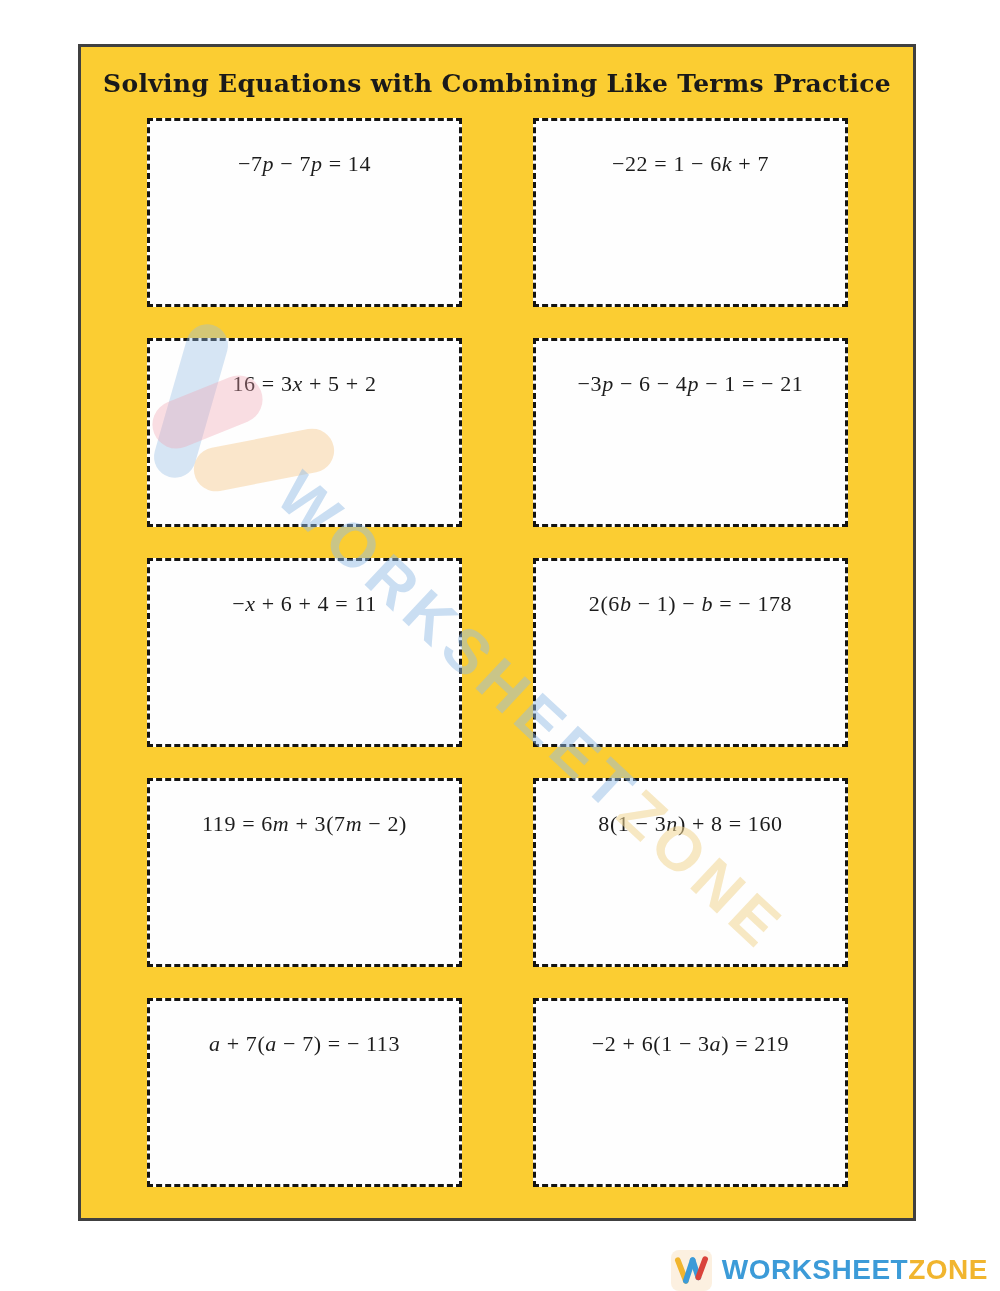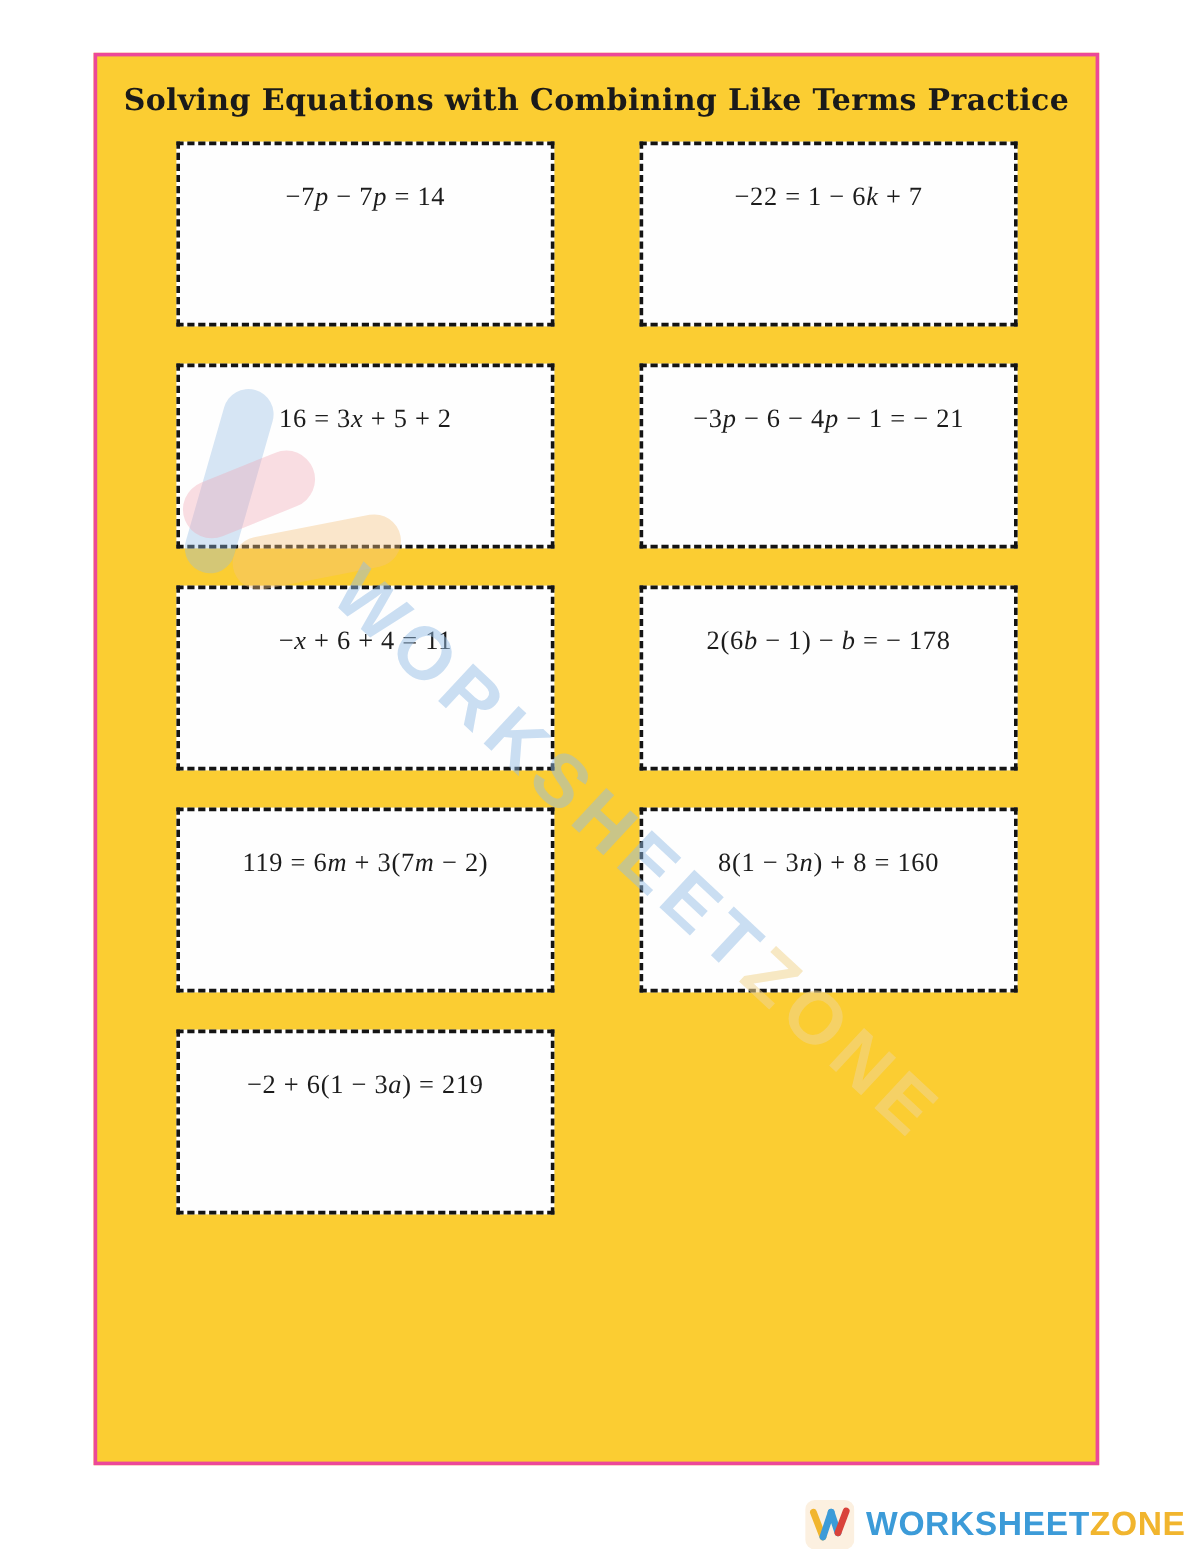--- a/index.html
+++ b/index.html
@@ -3,34 +3,34 @@
 <meta charset="utf-8">
 <style>
   * { margin:0; padding:0; box-sizing:border-box; }
   body { background:#ffffff; }
   .canvas {
     position:relative; width:1000px; height:1291px; background:#ffffff;
     overflow:hidden; font-family:"Liberation Sans", sans-serif;
   }
   .page {
     position:absolute; left:78px; top:44px; width:838px; height:1177px;
-    background:#FBCD32; border:3px solid #ec4899;
+    background:#FBCD32; border:3px solid #404040;
   }
   .title {
     position:absolute; top:22px; left:0; width:100%; text-align:center;
     font-family:"DejaVu Serif", serif; font-weight:700; font-size:25px;
     color:#1a1a1a; letter-spacing:0.3px;
   }
   .grid {
     position:absolute; left:66px; top:71px;
     display:grid; grid-template-columns:315px 315px;
     column-gap:71px; row-gap:31px;
   }
   .card {
-    width:315px; height:154px; background:#FEFEFE;
+    width:315px; height:189px; background:#FEFEFE;
     border:3px dashed #141414; text-align:center; padding-top:30px;
   }
   .eq {
     font-family:"Liberation Serif", serif; font-size:22px; color:#1c1c1c;
     letter-spacing:0.6px; white-space:nowrap;
   }
   .eq .var { font-style:italic; }
 
   
   .wm-stroke { position:absolute; border-radius:26px; z-index:3; pointer-events:none; }
@@ -67,20 +67,21 @@
 
     <div class="grid">
       <div class="card"><span class="eq"><span>−7</span><span class="var">p</span><span> − 7</span><span class="var">p</span><span> = 14</span></span></div>
       <div class="card"><span class="eq"><span>−22 = 1 − 6</span><span class="var">k</span><span> + 7</span></span></div>
       <div class="card"><span class="eq"><span>16 = 3</span><span class="var">x</span><span> + 5 + 2</span></span></div>
       <div class="card"><span class="eq"><span>−3</span><span class="var">p</span><span> − 6 − 4</span><span class="var">p</span><span> − 1 = − 21</span></span></div>
       <div class="card"><span class="eq"><span>−</span><span class="var">x</span><span> + 6 + 4 = 11</span></span></div>
       <div class="card"><span class="eq"><span>2(6</span><span class="var">b</span><span> − 1) − </span><span class="var">b</span><span> = − 178</span></span></div>
       <div class="card"><span class="eq"><span>119 = 6</span><span class="var">m</span><span> + 3(7</span><span class="var">m</span><span> − 2)</span></span></div>
       <div class="card"><span class="eq"><span>8(1 − 3</span><span class="var">n</span><span>) + 8 = 160</span></span></div>
+      <div class="card"><span class="eq"><span></span><span class="var">a</span><span> + 7(</span><span class="var">a</span><span> − 7) = − 113</span></span></div>
       <div class="card"><span class="eq"><span>−2 + 6(1 − 3</span><span class="var">a</span><span>) = 219</span></span></div>
     </div>
   </div>
 
   <div class="wm-stroke blue"></div>
   <div class="wm-stroke pink"></div>
   <div class="wm-stroke orange"></div>
 
   <div class="wm-text">
     <span class="p1">WORKSHEET</span><span class="p2">ZONE</span>

